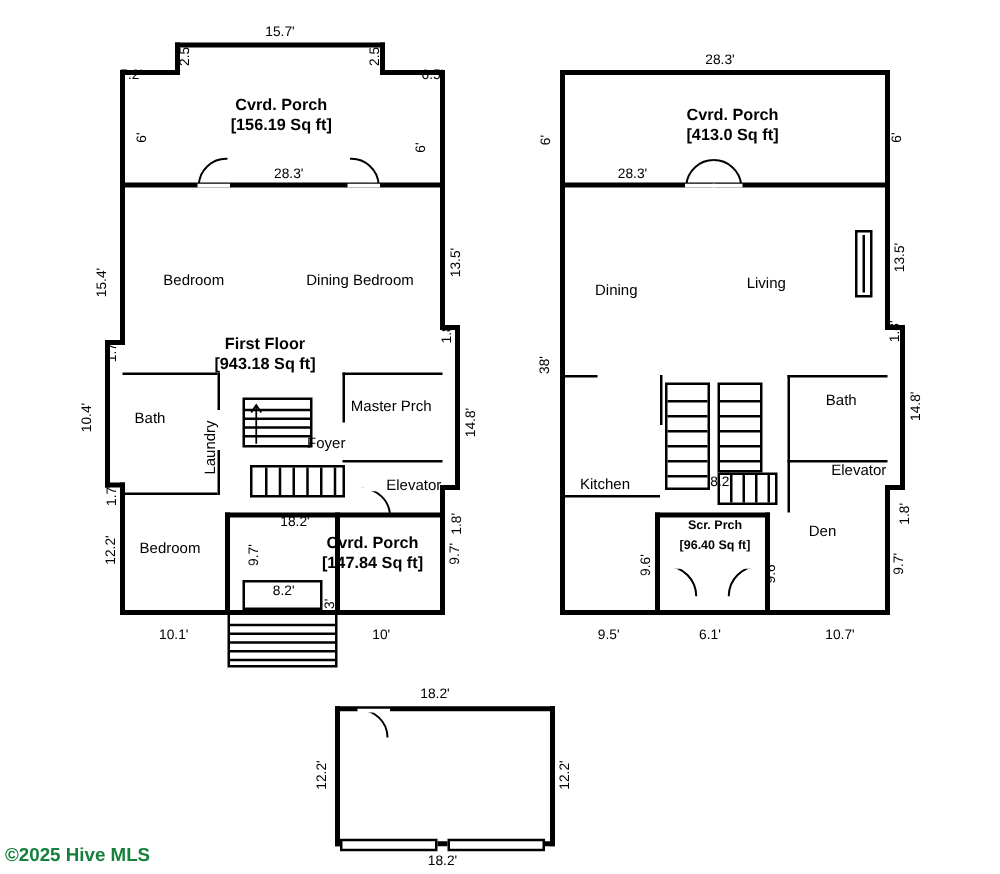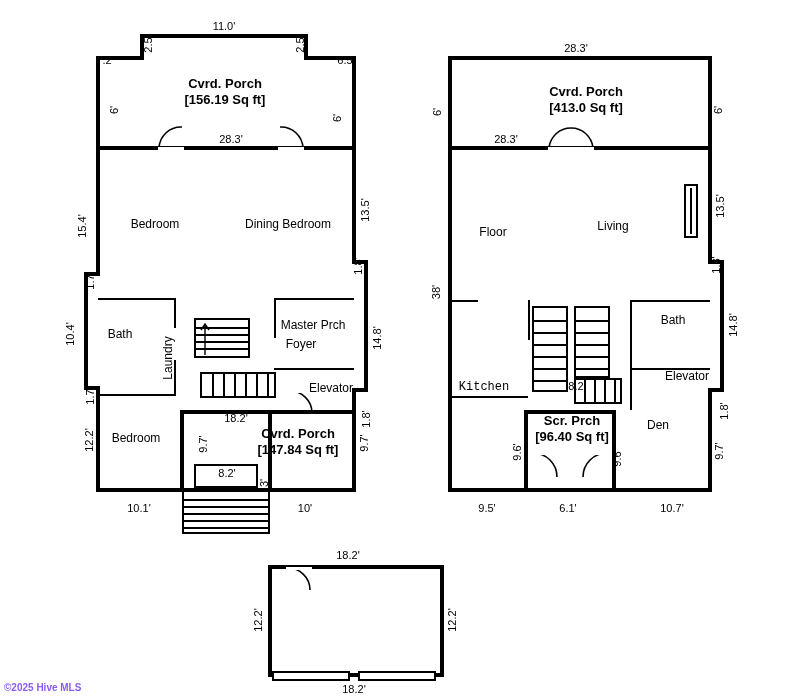--- a/index.html
+++ b/index.html
@@ -27,21 +27,21 @@
   .dim.v { transform:translate(-50%,-50%) rotate(-90deg); }
 
   .stair { position:absolute; border:2px solid #000; box-sizing:border-box; }
   .stair i { position:absolute; background:#000; }
 
   .door { position:absolute; }
   .door svg { display:block; overflow:visible; }
 
   .win { position:absolute; border:2px solid #000; background:#fff; box-sizing:border-box; }
 
-  .copyright { position:absolute; left:4px; bottom:6px; font-size:10px; font-weight:bold; color:#8b5cf6; }
+  .copyright { position:absolute; left:4px; bottom:6px; font-size:15px; font-weight:bold; color:#15803d; }
 </style>
 </head>
 <body>
 
 <div id="stage">
 
   <div class="wall h" style="left:96px; top:56px; width:48px;"></div>
   <div class="wall v" style="left:140px; top:34px; height:26px;"></div>
   <div class="wall h" style="left:140px; top:34px; width:168px;"></div>
   <div class="wall v" style="left:304px; top:34px; height:26px;"></div>
@@ -124,37 +124,41 @@
     <i style="left:0; top:21px; width:100%; height:1.5px;"></i>
     <i style="left:0; top:28px; width:100%; height:1.5px;"></i>
     <i style="left:0; top:35px; width:100%; height:1.5px;"></i>
   </div>
   <div class="stair" style="left:194px; top:464px; width:64px; height:24px;"></div>
 
   <div class="room" style="left:155px; top:224px;">Bedroom</div>
   <div class="room" style="left:288px; top:224px;">Dining Bedroom</div>
   <div class="room" style="left:120px; top:334px;">Bath</div>
   <div class="room rot" style="left:168px; top:358px;">Laundry</div>
-  <div class="room" style="left:261px; top:344px;margin-left:40px;">Foyer</div>
+  <div class="room" style="left:261px; top:354px;">Foyer</div>
   <div class="room" style="left:313px; top:325px;">Master Prch</div>
   <div class="room" style="left:331px; top:388px;">Elevator</div>
   <div class="room" style="left:136px; top:438px;">Bedroom</div>
 
+  <div class="title" style="left:212px; top:283px;">
+    <span>First Floor</span>
+    <span>[943.18 Sq ft]</span>
+  </div>
   <div class="title" style="left:225px; top:92px;">
     <span>Cvrd. Porch</span>
     <span>[156.19 Sq ft]</span>
   </div>
   <div class="title" style="left:298px; top:442px;">
     <span>Cvrd. Porch</span>
     <span>[147.84 Sq ft]</span>
   </div>
 
   <div class="dim h" style="left:105px; top:60px;">7.2'</div>
   <div class="dim v" style="left:148px; top:44px;">2.5'</div>
-  <div class="dim h" style="left:224px; top:26px;">11.0'</div>
+  <div class="dim h" style="left:224px; top:26px;">15.7'</div>
   <div class="dim v" style="left:300px; top:44px;">2.5'</div>
   <div class="dim h" style="left:346px; top:60px;">6.5'</div>
   <div class="dim v" style="left:114px; top:110px;">6'</div>
   <div class="dim v" style="left:337px; top:118px;">6'</div>
   <div class="dim h" style="left:231px; top:139px;">28.3'</div>
 
   <div class="dim v" style="left:82px; top:226px;">15.4'</div>
   <div class="dim v" style="left:365px; top:210px;">13.5'</div>
   <div class="dim v" style="left:90px; top:281px;">1.7'</div>
   <div class="dim v" style="left:358px; top:266px;">1.8'</div>
@@ -238,32 +242,32 @@
     <i style="left:0; top:48px; width:100%; height:1.5px;"></i>
     <i style="left:0; top:60px; width:100%; height:1.5px;"></i>
   </div>
   <div class="stair" style="left:574px; top:378px; width:48px; height:26px;">
     <i style="left:8px; top:0; width:1.5px; height:100%;"></i>
     <i style="left:18px; top:0; width:1.5px; height:100%;"></i>
     <i style="left:28px; top:0; width:1.5px; height:100%;"></i>
     <i style="left:38px; top:0; width:1.5px; height:100%;"></i>
   </div>
 
-  <div class="room" style="left:493px; top:232px;">Floor</div>
+  <div class="room" style="left:493px; top:232px;">Dining</div>
   <div class="room" style="left:613px; top:226px;">Living</div>
-  <div class="room" style="left:484px; top:387px;font-family:Liberation Mono, monospace;">Kitchen</div>
+  <div class="room" style="left:484px; top:387px;">Kitchen</div>
   <div class="room" style="left:673px; top:320px;">Bath</div>
   <div class="room" style="left:687px; top:376px;">Elevator</div>
   <div class="room" style="left:658px; top:425px;">Den</div>
 
   <div class="title" style="left:586px; top:100px;">
     <span>Cvrd. Porch</span>
     <span>[413.0 Sq ft]</span>
   </div>
-  <div class="title" style="left:572px; top:429px; font-size:13px;">
+  <div class="title" style="left:572px; top:429px; font-size:10px;">
     <span>Scr. Prch</span>
     <span>[96.40 Sq ft]</span>
   </div>
 
   <div class="dim h" style="left:576px; top:48px;">28.3'</div>
   <div class="dim v" style="left:437px; top:112px;">6'</div>
   <div class="dim v" style="left:718px; top:110px;">6'</div>
   <div class="dim h" style="left:506px; top:139px;">28.3'</div>
   <div class="dim v" style="left:720px; top:206px;">13.5'</div>
   <div class="dim v" style="left:436px; top:292px;">38'</div>

